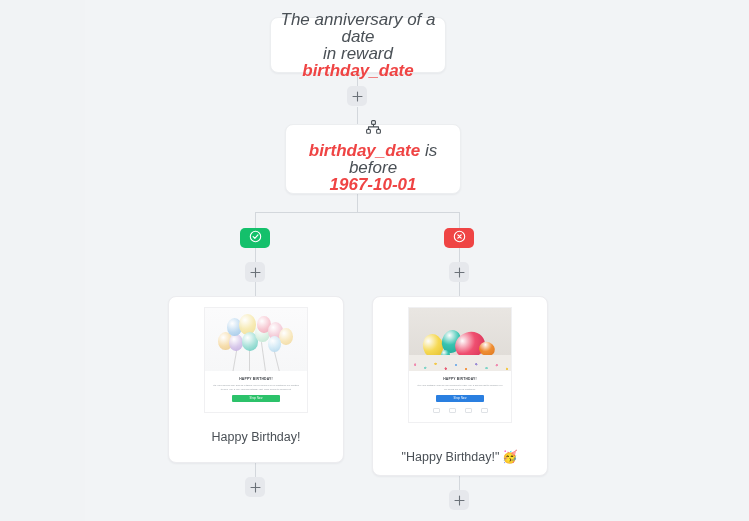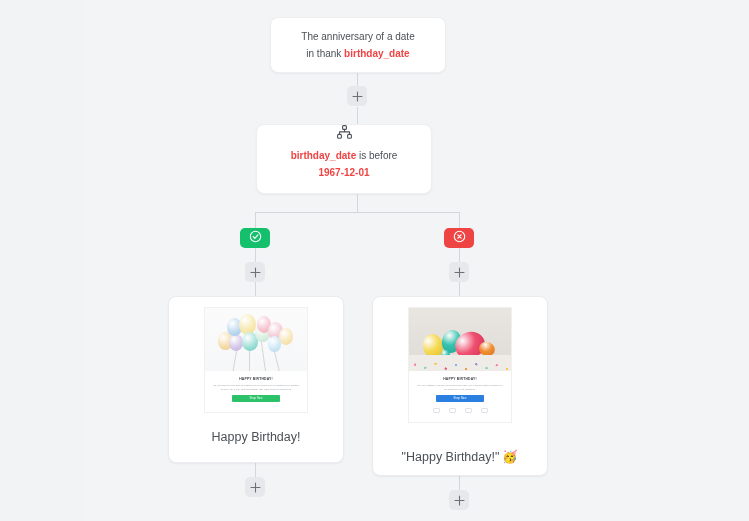--- a/index.html
+++ b/index.html
@@ -54,36 +54,37 @@
     position: absolute;
     background: #ffffff;
     border: 1px solid #eceef0;
     border-radius: 8px;
     box-shadow: 0 1px 2px rgba(16,24,40,.05);
     z-index: 3;
   }
   .node-text {
     text-align: center;
     color: #4a5056;
-    font-size: 10px;
+    font-size: 17px;
     line-height: 17px;
+    font-style: italic;
   }
   .node-text b { color: #ef4444; font-weight: bold; }
 
   .trigger-node {
     left: 270px; top: 17px;
     width: 176px; height: 56px;
     display: flex; align-items: center; justify-content: center;
   }
 
   .condition-node {
-    left: 256px; top: 124px;
+    left: 285px; top: 124px;
     width: 176px; height: 70px;
     display: flex; flex-direction: column;
-    align-items: center; justify-content: flex-start;
+    align-items: center; justify-content: flex-end;
     gap: 8px;
   }
   .condition-icon { line-height: 0; }
 
   
   .badge {
     position: absolute;
     width: 30px; height: 20px;
     border-radius: 5px;
     display: flex; align-items: center; justify-content: center;
@@ -227,21 +228,21 @@
 
   <div class="vline" style="left:255px; top:282px; height:14px;"></div>
   <div class="vline" style="left:459px; top:282px; height:14px;"></div>
 
   <div class="vline" style="left:255px; top:463px; height:14px;"></div>
   <div class="vline" style="left:459px; top:476px; height:14px;"></div>
 
   <div class="node trigger-node">
     <div class="node-text">
       <span>The anniversary of a date</span><br>
-      <span>in thank </span><b>birthday_date</b>
+      <span>in reward </span><b>birthday_date</b>
     </div>
   </div>
 
   <div class="plus-btn" style="left:347px; top:86px;">
     <span class="plus-glyph">
       <svg width="11" height="11" viewBox="0 0 11 11">
           <path d="M5.5 1v9M1 5.5h9" stroke="#6b7178" stroke-width="1.1" stroke-linecap="round"></path>
         </svg>
     </span>
   </div>
@@ -250,21 +251,21 @@
     <span class="condition-icon">
       <svg width="15" height="14" viewBox="0 0 15 14">
         <rect x="5.6" y="0.6" width="3.8" height="3.8" rx="1" fill="none" stroke="#4a5056" stroke-width="1.1"></rect>
         <rect x="0.6" y="9.4" width="3.8" height="3.8" rx="1" fill="none" stroke="#4a5056" stroke-width="1.1"></rect>
         <rect x="10.6" y="9.4" width="3.8" height="3.8" rx="1" fill="none" stroke="#4a5056" stroke-width="1.1"></rect>
         <path d="M7.5 4.6v2.3M2.5 9.3V6.9h10v2.4" fill="none" stroke="#4a5056" stroke-width="1.1" stroke-linecap="round" stroke-linejoin="round"></path>
       </svg>
     </span>
     <div class="node-text">
       <b>birthday_date</b><span> is before </span><br>
-      <b>1967-12-01</b>
+      <b>1967-10-01</b>
     </div>
   </div>
 
   <div class="badge badge-true">
     <span>
       <svg width="13" height="13" viewBox="0 0 14 14">
         <circle cx="7" cy="7" r="5.6" fill="none" stroke="#ffffff" stroke-width="1.2"></circle>
         <path d="M4.5 7.2l1.8 1.8 3.3-3.7" fill="none" stroke="#ffffff" stroke-width="1.3" stroke-linecap="round" stroke-linejoin="round"></path>
       </svg>
     </span>

